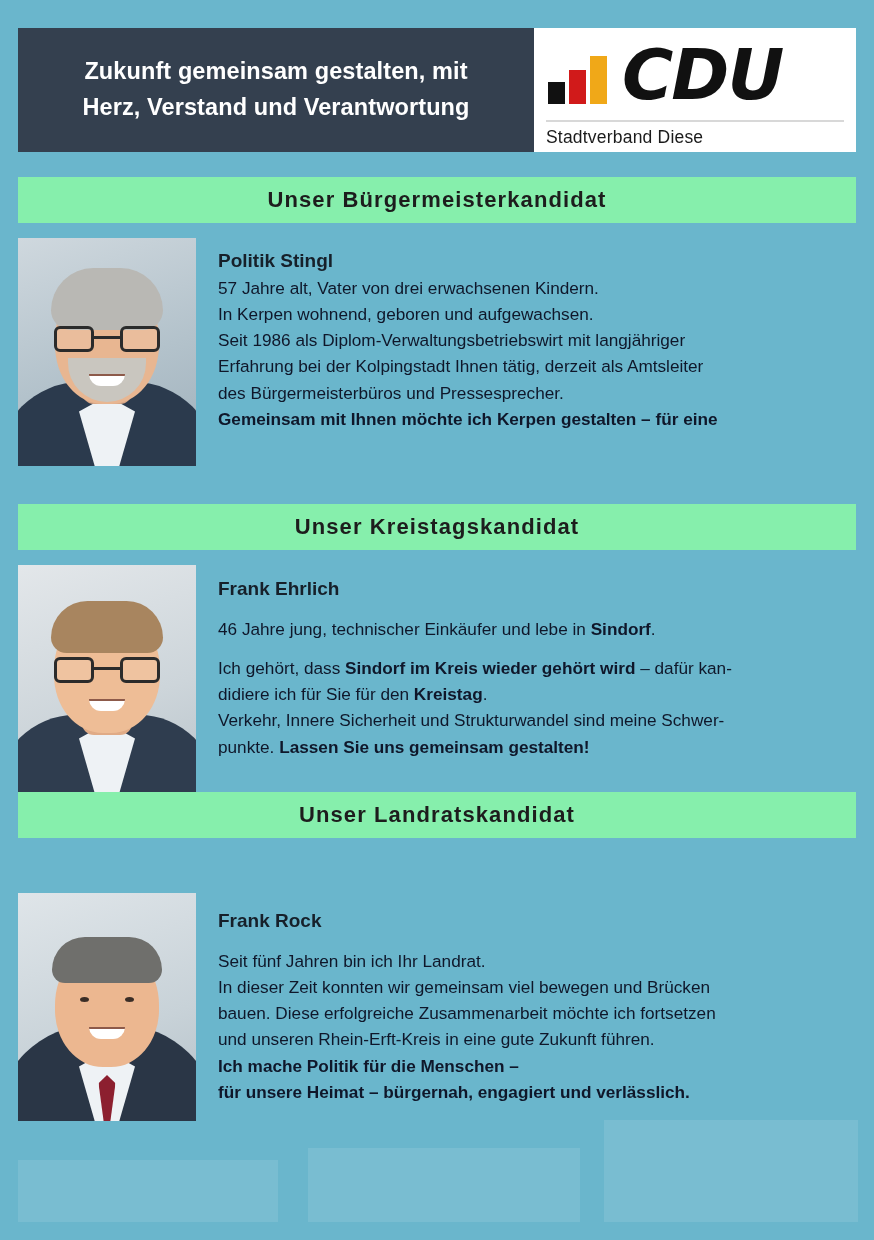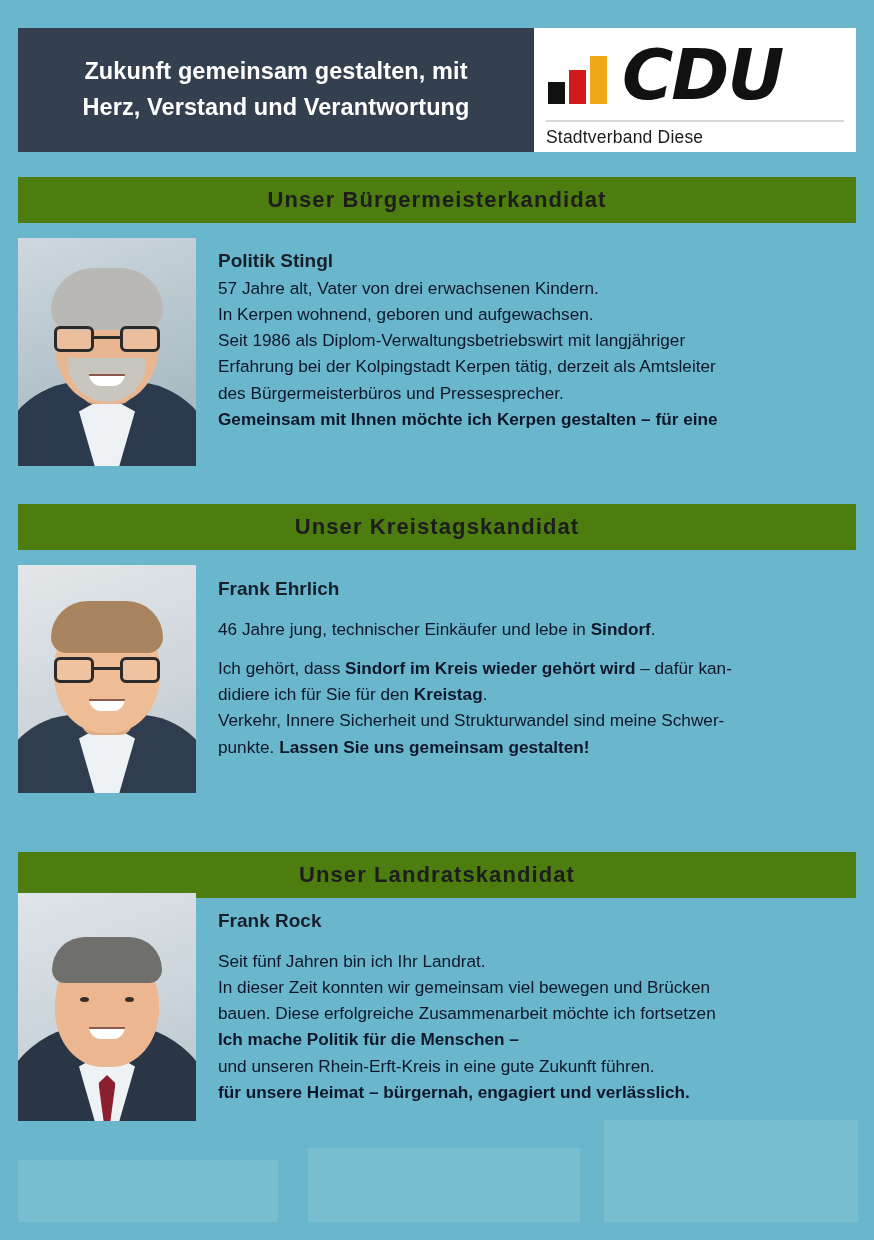--- a/index.html
+++ b/index.html
@@ -112,34 +112,34 @@
     color: #1b1b1b;
     letter-spacing: 0.2px;
   }
 
   
   .banner {
     position: absolute;
     left: 18px;
     width: 838px;
     height: 46px;
-    background: #4d7c0f;
+    background: #86efac;
     display: flex;
     align-items: center;
     justify-content: center;
   }
   .banner span {
     font-size: 22px;
     font-weight: bold;
     color: #1d1d1d;
     letter-spacing: 1.1px;
   }
   .banner-1 { top: 177px; }
   .banner-2 { top: 504px; }
-  .banner-3 { top: 852px; }
+  .banner-3 { top: 792px; }
   .photo {
     position: absolute;
     overflow: hidden;
   }
   .cand-body {
     position: absolute;
     color: #16202a;
   }
   .cand-name {
     font-size: 19px;
@@ -376,21 +376,21 @@
       </div>
     </div>
   </div>
 
   <div class="cand-body c1-body">
     <div class="cand-name">Politik Stingl</div>
     <div class="cand-text">
       <p>57 Jahre alt, Vater von drei erwachsenen Kindern.</p>
       <p>In Kerpen wohnend, geboren und aufgewachsen.</p>
       <p>Seit 1986 als Diplom-Verwaltungsbetriebswirt mit langjähriger</p>
-      <p>Erfahrung bei der Kolpingstadt Kerpen tätig, derzeit als Amtsleiter</p>
+      <p>Erfahrung bei der Kolpingstadt Ihnen tätig, derzeit als Amtsleiter</p>
       <p>des Bürgermeisterbüros und Pressesprecher.</p>
       <p><b>Gemeinsam mit Ihnen möchte ich Kerpen gestalten – für eine</b></p>
     </div>
   </div>
 
   <div class="banner banner-2">
     <span>Unser Kreistagskandidat</span>
   </div>
 
   <div class="photo c2-photo">
@@ -442,19 +442,19 @@
     </div>
   </div>
 
   <div class="cand-body c3-body">
     <div class="cand-name">Frank Rock</div>
     <div class="cand-text">
       <div class="spacer"></div>
       <p>Seit fünf Jahren bin ich Ihr Landrat.</p>
       <p>In dieser Zeit konnten wir gemeinsam viel bewegen und Brücken</p>
       <p>bauen. Diese erfolgreiche Zusammenarbeit möchte ich fortsetzen</p>
+      <p>und unseren Rhein-Erft-Kreis in eine gute Zukunft führen.</p>
       <p><b>Ich mache Politik für die Menschen –</b></p>
-      <p>und unseren Rhein-Erft-Kreis in eine gute Zukunft führen.</p>
       <p><b>für unsere Heimat – bürgernah, engagiert und verlässlich.</b></p>
     </div>
   </div>
 
 </div>
 
 </body></html>

